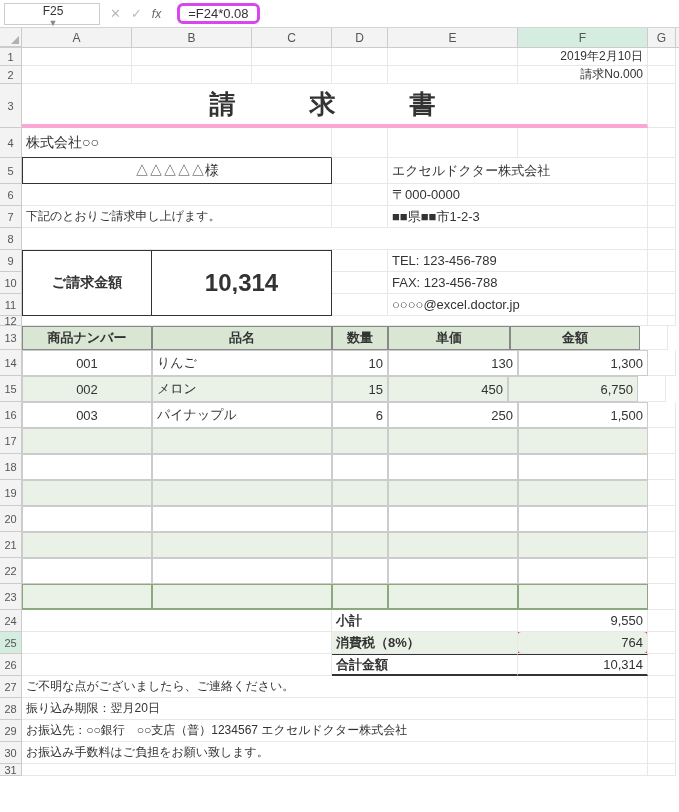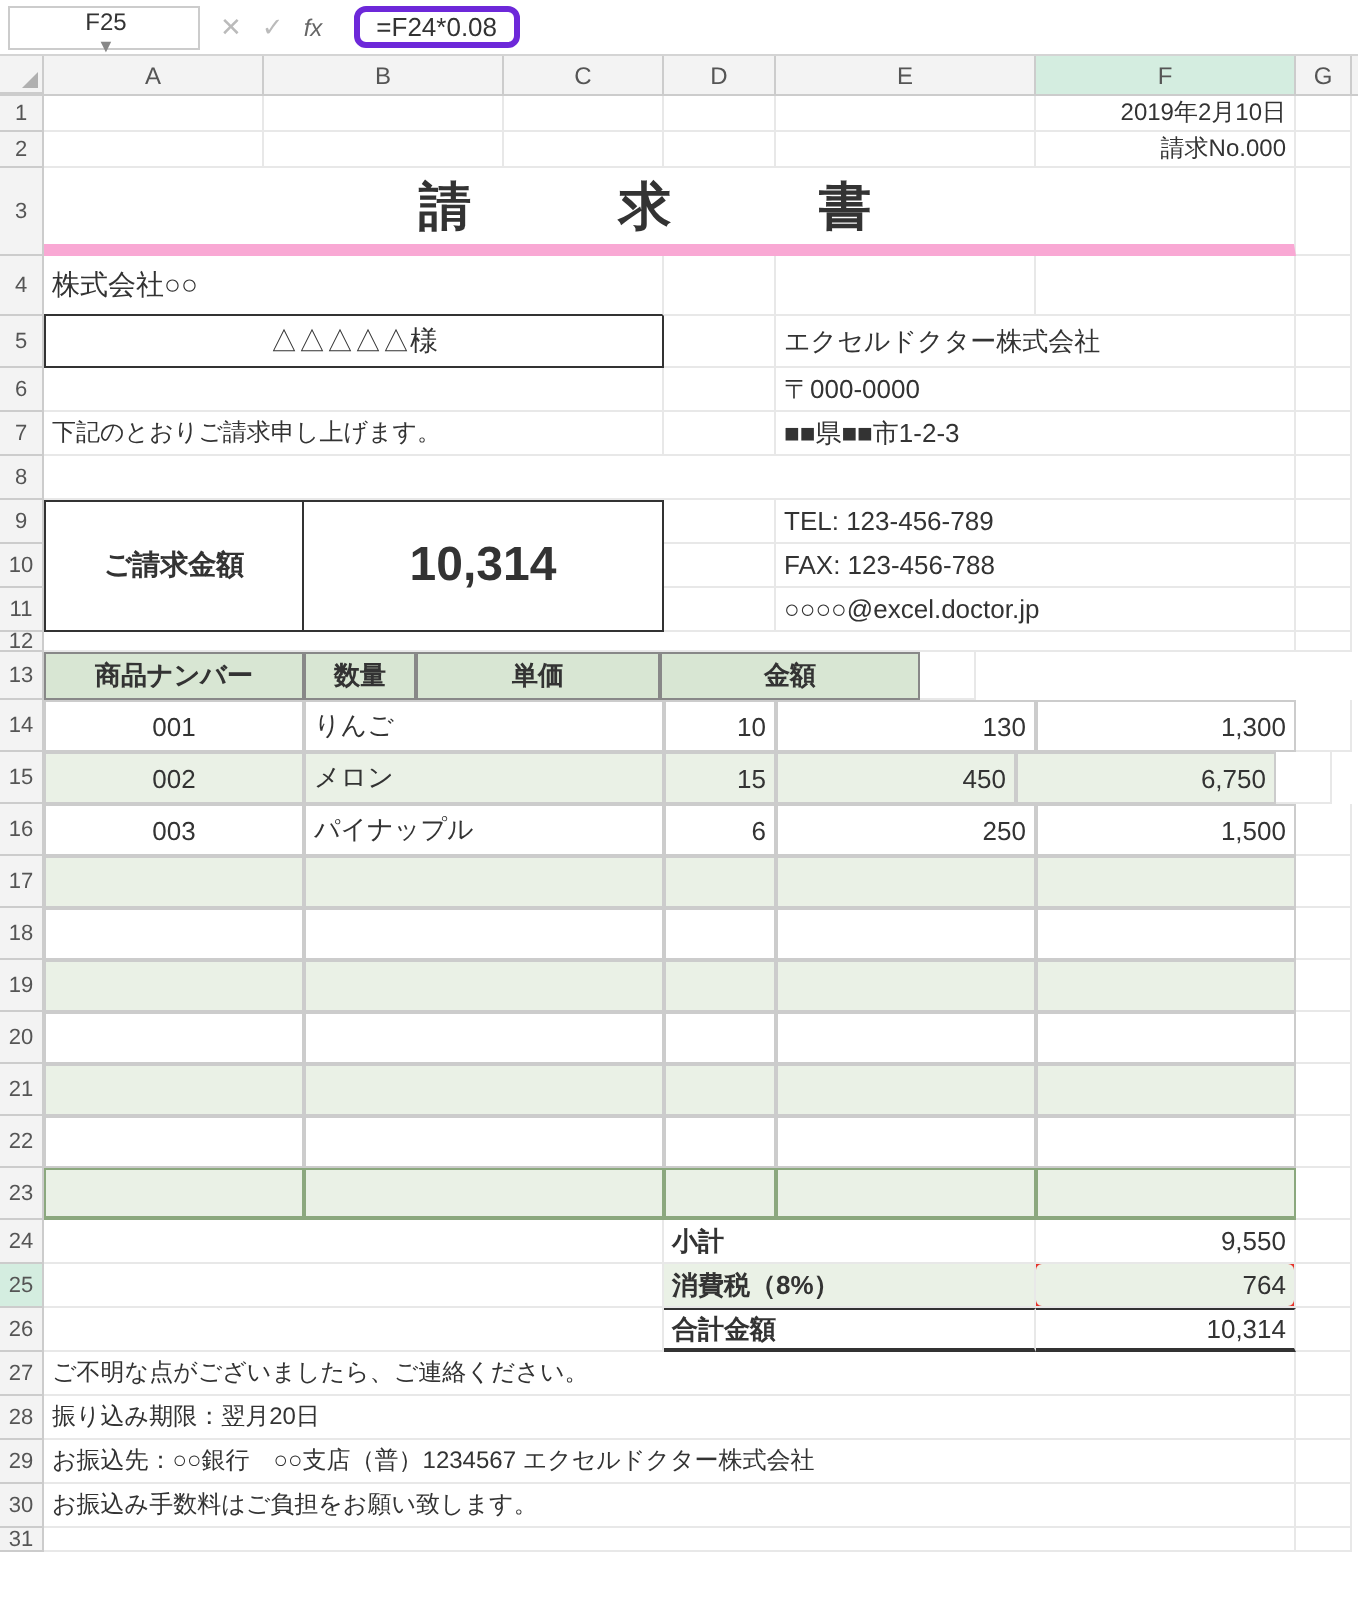--- a/index.html
+++ b/index.html
@@ -4,21 +4,21 @@
 <style>
 * { box-sizing: border-box; margin: 0; padding: 0; }
 body { font-family: "Meiryo", "MS PGothic", sans-serif; font-size: 12px; background: #fff; color: #333; width: 679px; }
 .formula-bar { display: flex; align-items: center; height: 28px; border-bottom: 1px solid #d4d4d4; background: #fff; padding: 2px 4px; }
 .name-box { width: 96px; height: 22px; border: 1px solid #ccc; background: #fff; display: flex; align-items: center; justify-content: space-between; padding: 0 4px 0 6px; flex-direction: column; }
 .name-box-drop { color: #888; font-size: 9px; }
 .fb-btns { display: flex; align-items: center; gap: 10px; padding: 0 10px; color: #bbb; }
 .fb-btn { font-size: 13px; }
 .fx { font-style: italic; color: #666; font-size: 12px; }
 .formula-input { flex: 1; padding: 0 6px; display: flex; align-items: center; }
-.formula-highlight { border: 3px solid #6d28d9; border-radius: 6px; padding: 0 8px; font-size: 13px; }
+.formula-highlight { border: 3px solid #d946ef; border-radius: 6px; padding: 0 8px; font-size: 13px; }
 .grid { position: relative; }
 .col-headers { display: flex; height: 20px; background: #f3f3f3; border-bottom: 1px solid #ccc; }
 .corner { width: 22px; border-right: 1px solid #ccc; border-bottom: 1px solid #ccc; background: #f3f3f3; position: relative; }
 .corner::after { content: ""; position: absolute; right: 2px; bottom: 2px; width: 0; height: 0; border-left: 8px solid transparent; border-bottom: 8px solid #b0b0b0; }
 .col-h { border-right: 1px solid #ccc; text-align: center; line-height: 20px; color: #555; font-size: 12px; }
 .col-A { width: 110px; } .col-B { width: 120px; } .col-C { width: 80px; } .col-D { width: 56px; }
 .col-E { width: 130px; } .col-F { width: 130px; } .col-G { width: 28px; }
 .row { display: flex; }
 .row-h { width: 22px; border-right: 1px solid #ccc; border-bottom: 1px solid #ccc; background: #f3f3f3; text-align: center; color: #555; font-size: 11px; display: flex; align-items: center; justify-content: center; }
 .cell { border-right: 1px solid #e8e8e8; border-bottom: 1px solid #e8e8e8; padding: 2px 4px; display: flex; align-items: center; overflow: hidden; }
@@ -34,21 +34,21 @@
 .r17 .cell,.r17 .row-h{height:26px;} .r18 .cell,.r18 .row-h{height:26px;}
 .r19 .cell,.r19 .row-h{height:26px;} .r20 .cell,.r20 .row-h{height:26px;}
 .r21 .cell,.r21 .row-h{height:26px;} .r22 .cell,.r22 .row-h{height:26px;}
 .r23 .cell,.r23 .row-h{height:26px;} .r24 .cell,.r24 .row-h{height:22px;}
 .r25 .cell,.r25 .row-h{height:22px;} .r26 .cell,.r26 .row-h{height:22px;}
 .r27 .cell,.r27 .row-h{height:22px;} .r28 .cell,.r28 .row-h{height:22px;}
 .r29 .cell,.r29 .row-h{height:22px;} .r30 .cell,.r30 .row-h{height:22px;}
 .r31 .cell,.r31 .row-h{height:12px;}
 .right { justify-content: flex-end; text-align: right; }
 .center { justify-content: center; text-align: center; }
-.title { font-size: 26px; font-weight: bold; letter-spacing: 24px; border-bottom: 6px solid #f9a8d4; width: 100%; justify-content: center; }
+.title { font-size: 26px; font-weight: bold; letter-spacing: 24px; border-bottom: 4px solid #f9a8d4; width: 100%; justify-content: center; }
 .company-box { border-bottom: 1px solid #333; font-size: 14px; }
 .customer-box { border: 1px solid #333; border-top: none; justify-content: center; font-size: 14px; }
 .big-amount { font-size: 24px; font-weight: bold; justify-content: center; background: #fff; }
 .big-label { font-size: 14px; font-weight: bold; justify-content: center; }
 .box-outline { border: 1px solid #333; }
 .th { background: #d8e6d3; border: 1px solid #888; justify-content: center; font-weight: bold; font-size: 13px; }
 .td { border: 1px solid #ccc; font-size: 13px; }
 .td-even { background: #eaf1e6; }
 .g-border { border: 1px solid #8ba87e; }
 .sum-label { font-weight: bold; font-size: 13px; }
@@ -182,20 +182,21 @@
 
   <div class="row r12">
       <div class="row-h">12</div>
     <div class="cell" style="width:626px;"></div>
       <div class="cell col-G"></div>
   </div>
 
   <div class="row r13">
       <div class="row-h">13</div>
     <div class="cell th" style="width:130px;">商品ナンバー</div>
+    <div class="cell th" style="width:180px;">品名</div>
     <div class="cell th" style="width:56px;">数量</div>
     <div class="cell th" style="width:122px;">単価</div>
     <div class="cell th" style="width:130px;">金額</div>
     <div class="cell col-G"></div>
   </div>
 
   <div class="row r14">
       <div class="row-h">14</div>
     <div class="cell td center" style="width:130px;">001</div>
     <div class="cell td" style="width:180px;">りんご</div>

